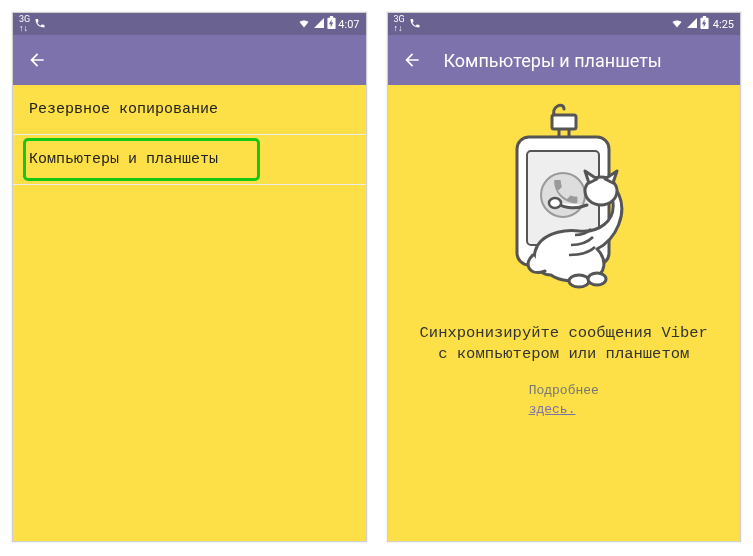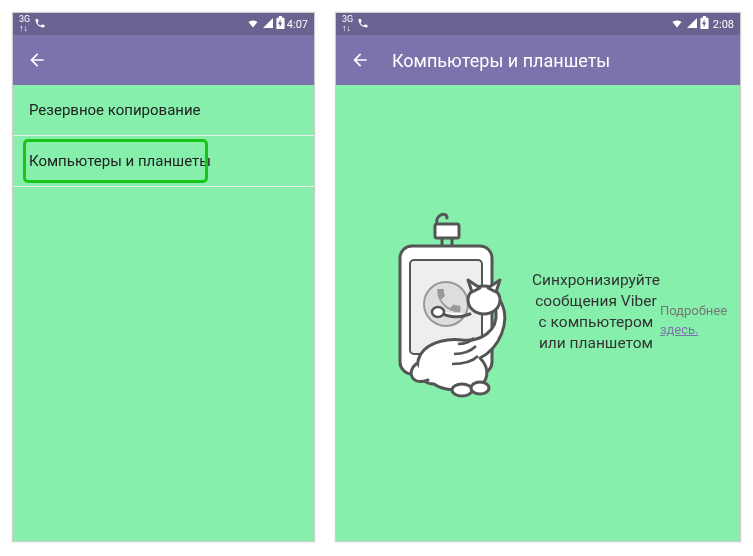--- a/index.html
+++ b/index.html
@@ -43,21 +43,22 @@
     padding: 0 14px;
     gap: 22px;
   }
   .app-bar .back-arrow svg { display:block; }
   .app-bar .title {
     font-size: 18px;
     font-weight: 400;
   }
   .content {
     flex: 1;
-    background: #86efac;
+    background: #fde047;
+    font-family: Liberation Mono, monospace;
   }
   .list-item {
     padding: 16px 16px;
     border-bottom: 1px solid #ececec;
     font-size: 15px;
     color: #222;
     cursor: pointer;
   }
   .hl {
     position: relative;
@@ -66,21 +67,21 @@
     content: "";
     position: absolute;
     left: 10px; right: 106px; top: 3px; bottom: 3px;
     border: 3px solid #18c716;
     border-radius: 5px;
     pointer-events: none;
   }
   
   .illustration-area {
     display:flex;
-    flex-direction:row;
+    flex-direction:column;
     align-items:center;
     padding: 14px 26px 0;
   }
   .illustration {
     width: 170px;
     height: 200px;
     margin-top: 4px;
     margin-bottom: 20px;
   }
   .sync-text {
@@ -172,21 +173,21 @@
       <span>
         <svg width="12" height="12" viewBox="0 0 24 24">
             <path class="sig" d="M2 22h20V2L2 22z"></path>
           </svg>
       </span>
       <span>
         <svg width="9" height="13" viewBox="0 0 10 16">
             <path class="sig" d="M3 0h4v2h2c.6 0 1 .4 1 1v12c0 .6-.4 1-1 1H1c-.6 0-1-.4-1-1V3c0-.6.4-1 1-1h2V0z M5 4l-3 6h2v4l3-6H5V4z"></path>
           </svg>
       </span>
-      <span style="margin-left:2px;">2:08</span>
+      <span style="margin-left:2px;">4:25</span>
     </div>
   </div>
 
   <div class="app-bar">
     <span class="back-arrow">
       <svg width="20" height="20" viewBox="0 0 24 24">
           <path fill="#fff" d="M20 11H7.8l5.6-5.6L12 4l-8 8 8 8 1.4-1.4L7.8 13H20v-2z"></path>
         </svg>
     </span>
     <span class="title">Компьютеры и планшеты</span>

